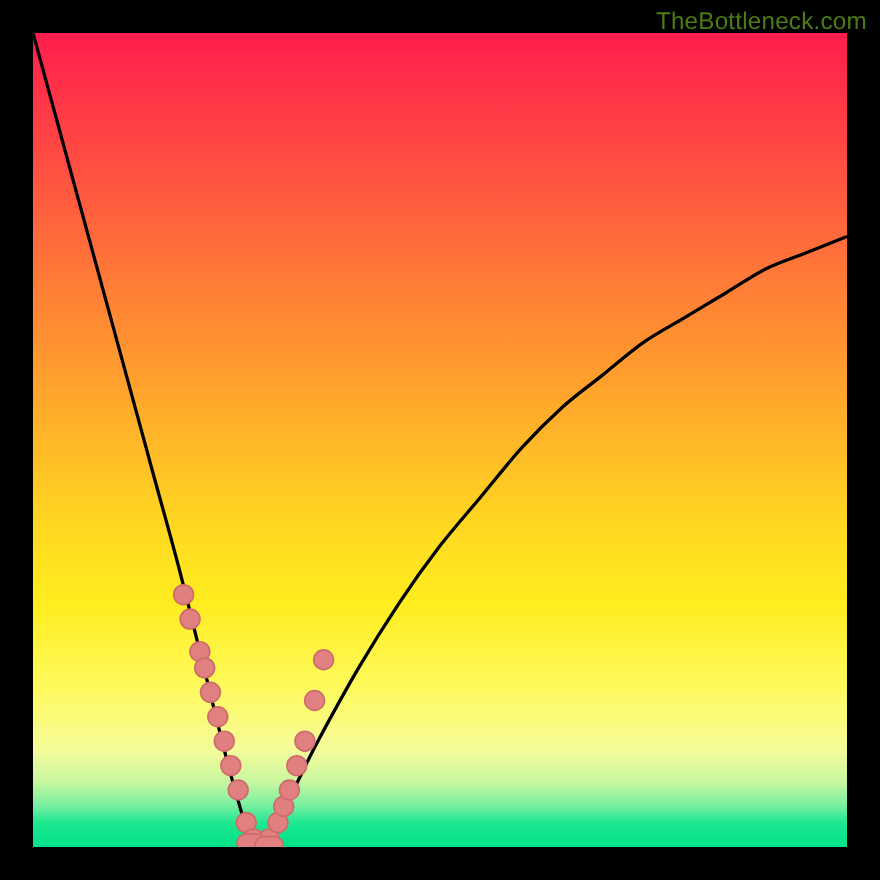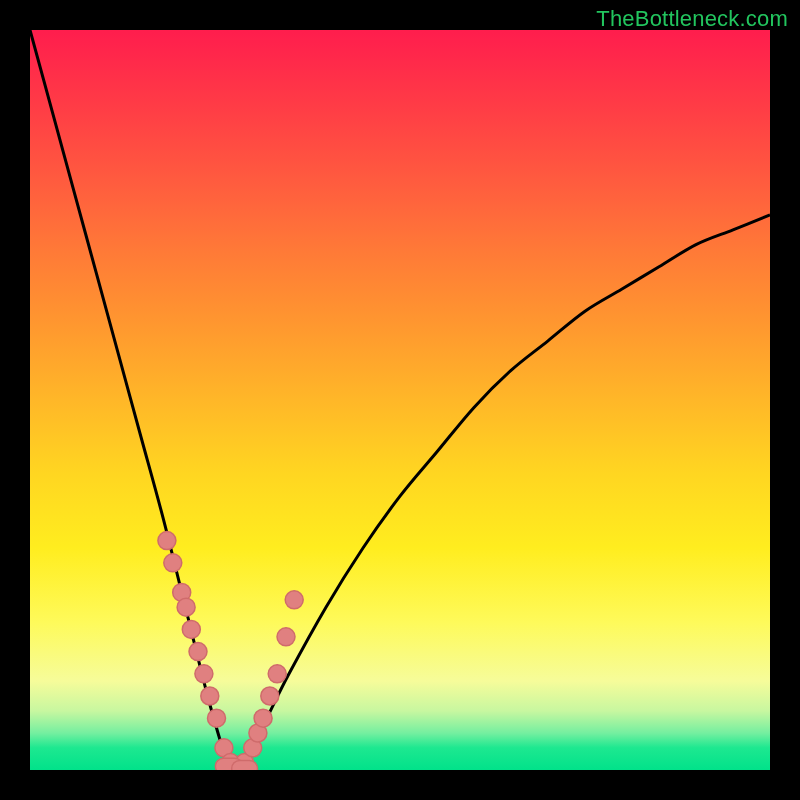--- a/index.html
+++ b/index.html
@@ -38,21 +38,21 @@
       #f6fc9a 88%,
       #c8f7a0 92%,
       #75efa0 95%,
       #1de890 97%,
       #01e28a 100%);
   }
   .watermark {
     position: absolute;
     top: 6px;
     right: 12px;
-    color: #22c55e;
+    color: #4d7c0f;
     font-size: 22px;
     font-weight: 500;
     letter-spacing: 0.2px;
   }
   svg.curve {
     position: absolute;
     left: 0;
     top: 0;
     width: 740px;
     height: 740px;

